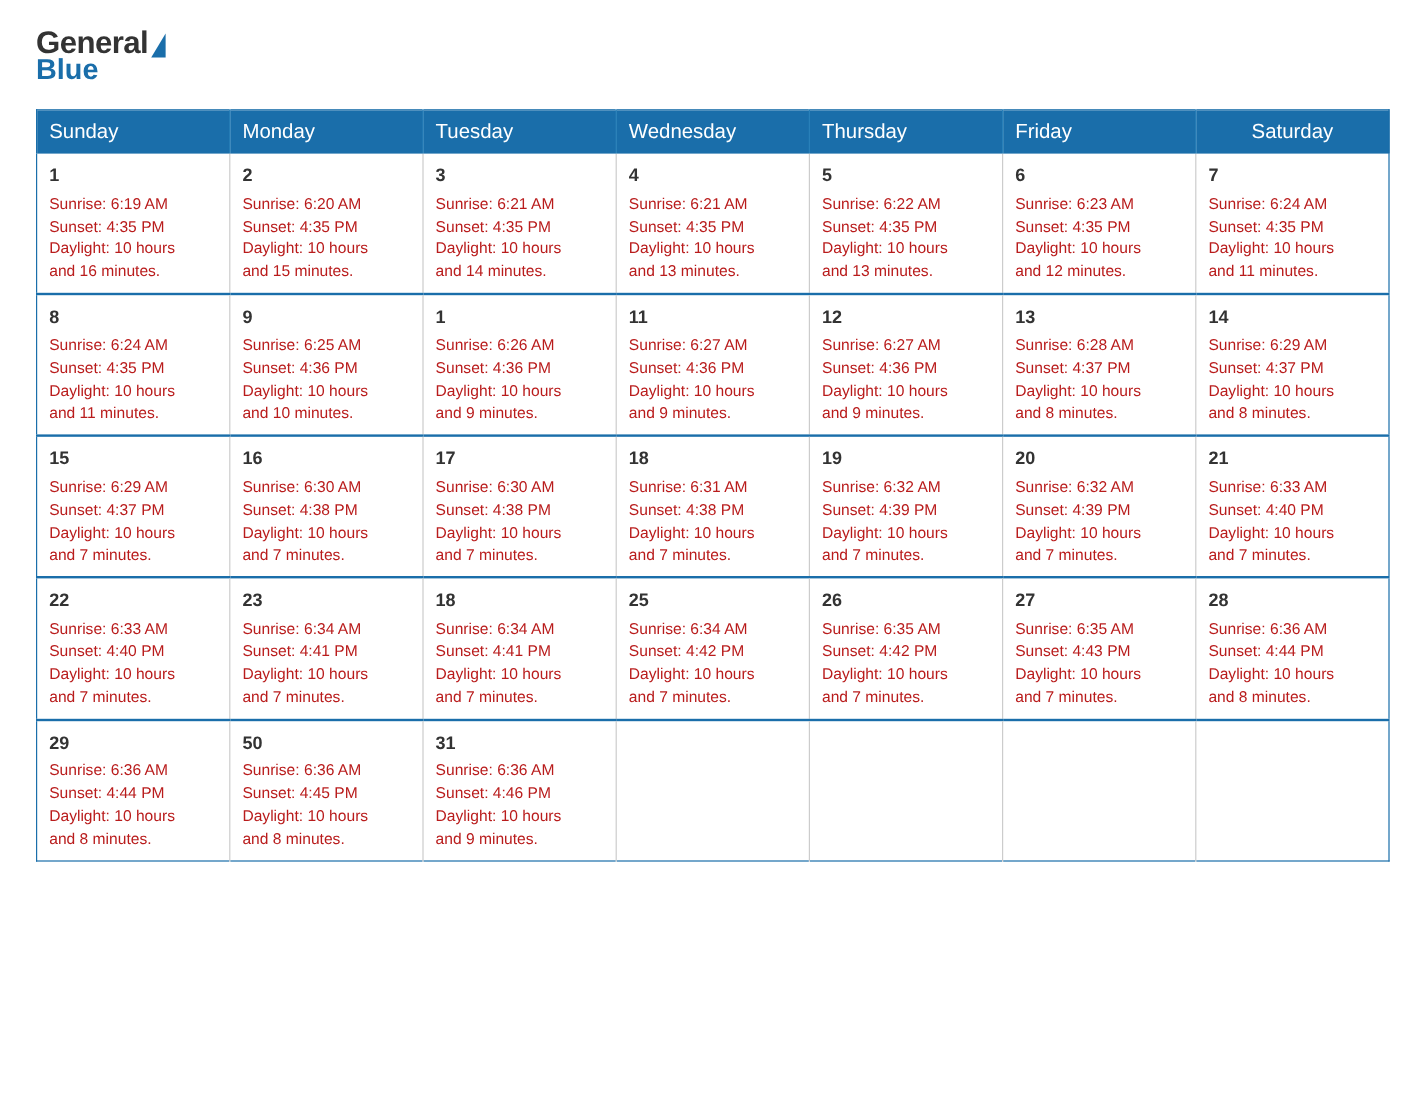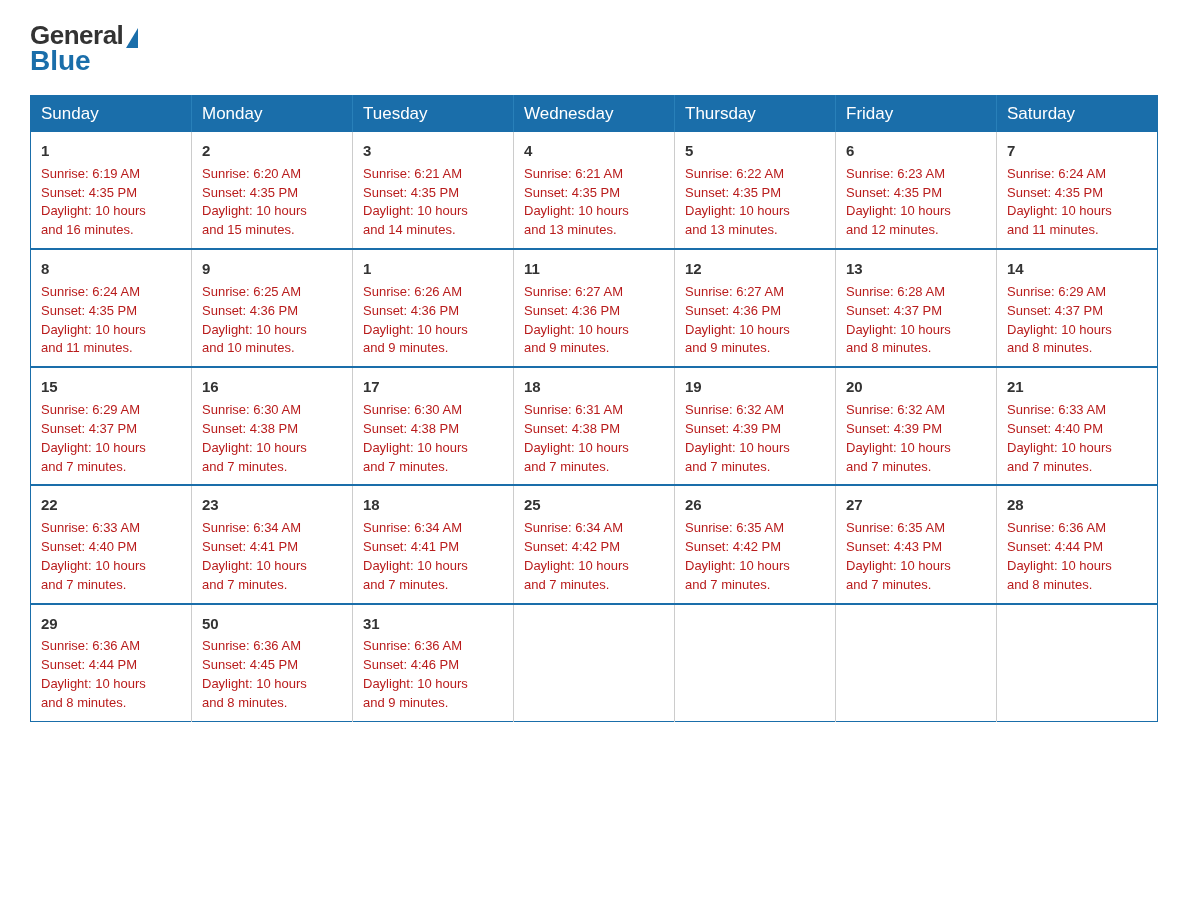--- a/index.html
+++ b/index.html
@@ -34,21 +34,21 @@
     }
     .logo-triangle {
       width: 0;
       height: 0;
       border-left: 12px solid transparent;
       border-bottom: 20px solid #1a6eaa;
       margin-left: 3px;
       margin-top: 4px;
     }
     .logo-line2 {
-      font-size: 28px;
+      font-size: 24px;
       font-weight: bold;
       color: #1a6eaa;
       margin-top: -6px;
       margin-left: 0;
     }
     .title-area {
       text-align: right;
     }
     .month-title {
       font-size: 52px;
@@ -70,20 +70,21 @@
       background-color: #1a6eaa;
       color: #fff;
       font-size: 17px;
       font-weight: normal;
       padding: 8px 10px;
       text-align: left;
       border-right: 1px solid #2980b9;
     }
     .calendar-table th:last-child {
       border-right: none;
+      text-align: center;
     }
     .calendar-table td {
       vertical-align: top;
       padding: 8px 10px;
       border-right: 1px solid #ccc;
       border-bottom: 2px solid #1a6eaa;
       width: 14.28%;
       min-height: 100px;
       font-size: 13px;
       color: #333;

